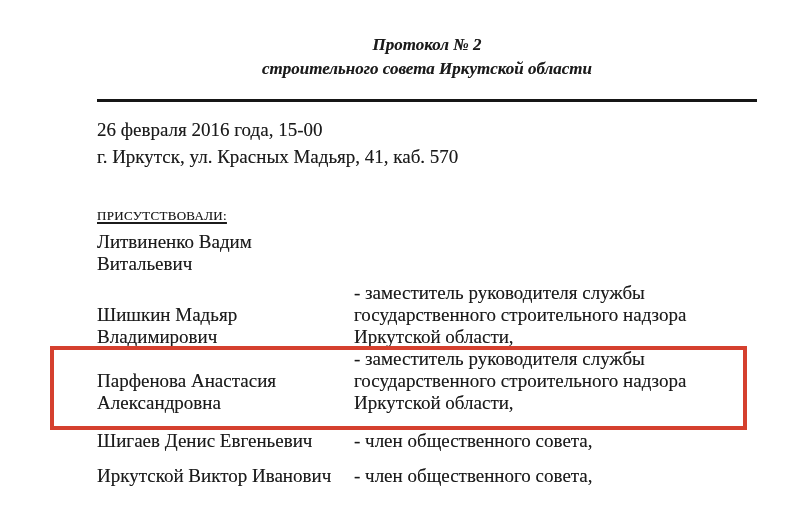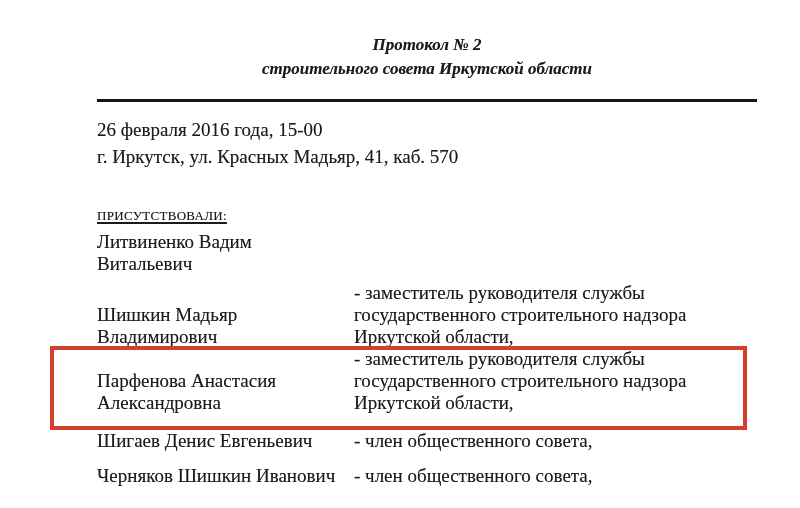--- a/index.html
+++ b/index.html
@@ -111,21 +111,21 @@
 Александровна</div>
         <div class="cell role">- заместитель руководителя службы
 государственного строительного надзора
 Иркутской области,</div>
       </div>
       <div class="row row-3">
         <div class="cell name">Шигаев Денис Евгеньевич</div>
         <div class="cell role">- член общественного совета,</div>
       </div>
       <div class="row row-4">
-        <div class="cell name">Черняков Шишкин Иванович</div>
+        <div class="cell name">Иркутской Виктор Иванович</div>
         <div class="cell role">- член общественного совета,</div>
       </div>
     </div>
 
   </div>
 
   <div class="highlight-box" style="border-color: rgb(213, 64, 46);"></div>
 </div>
 
 </body></html>

